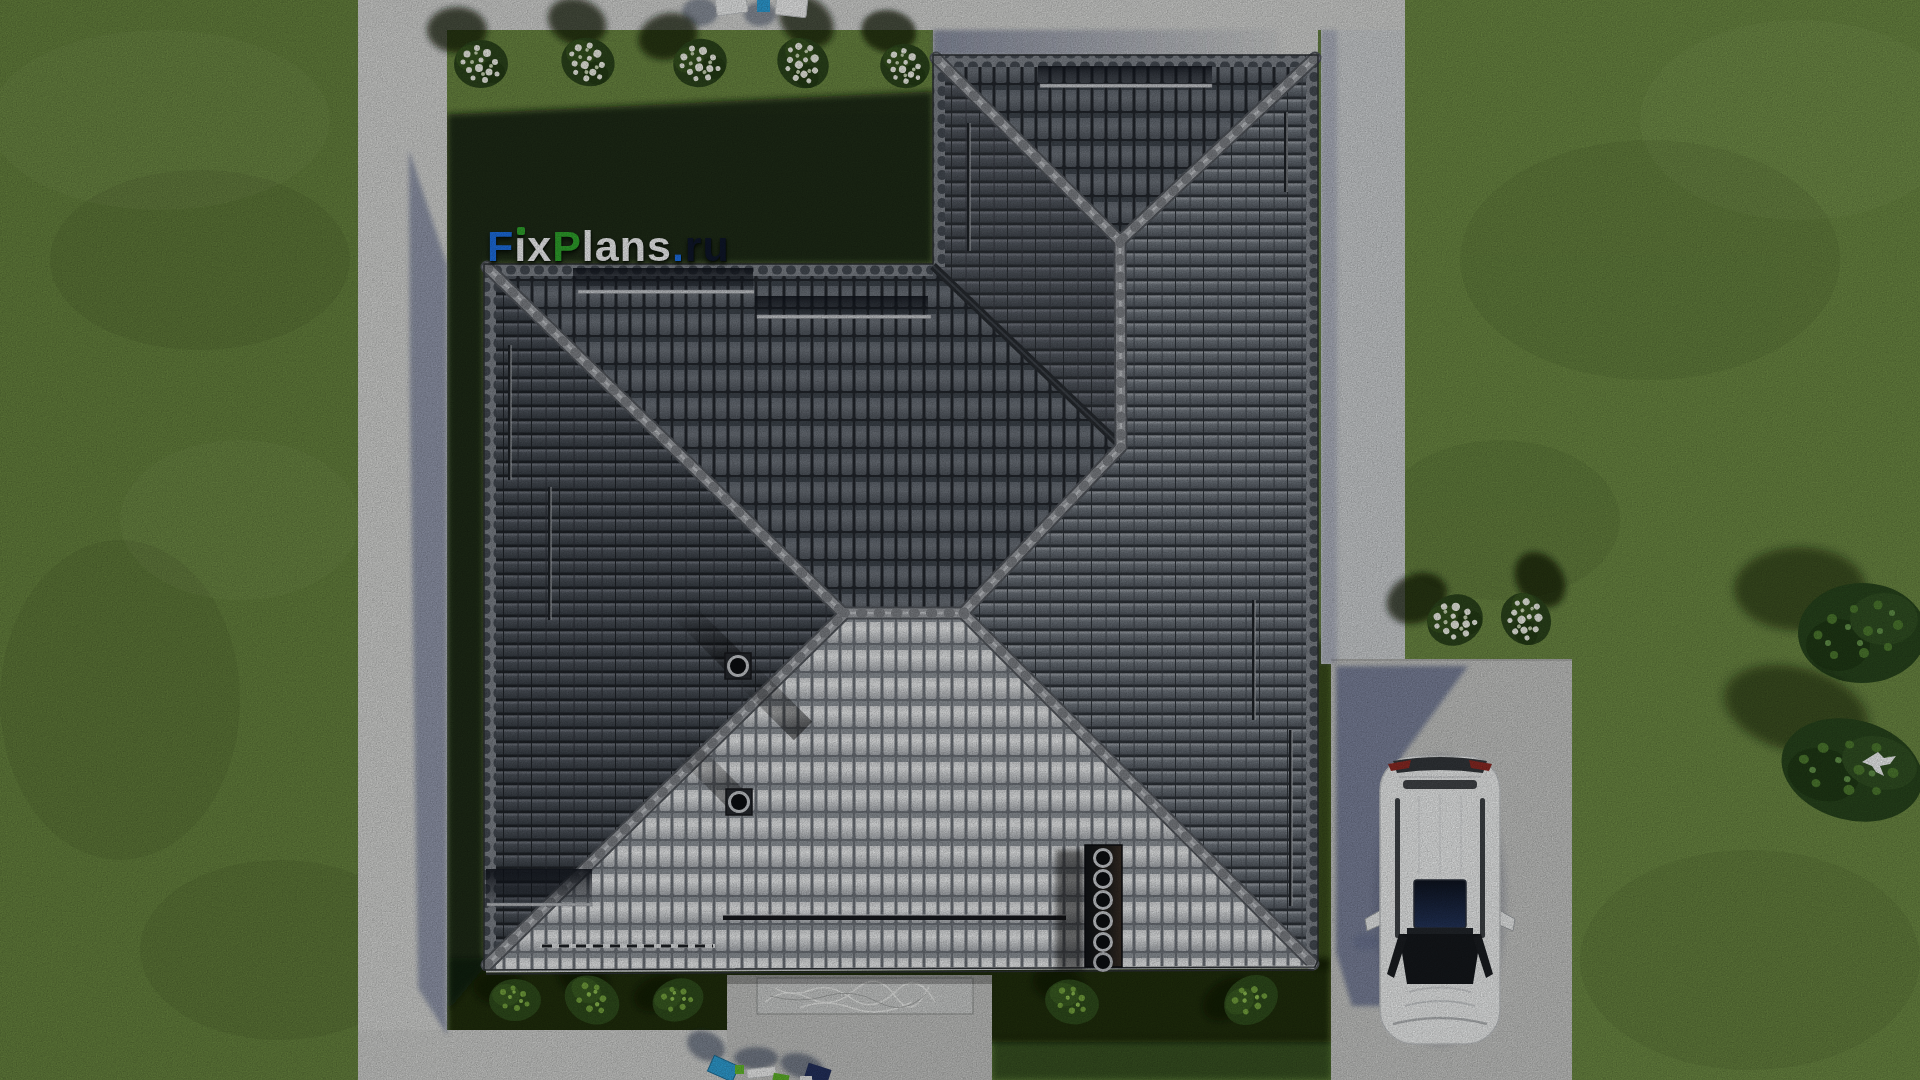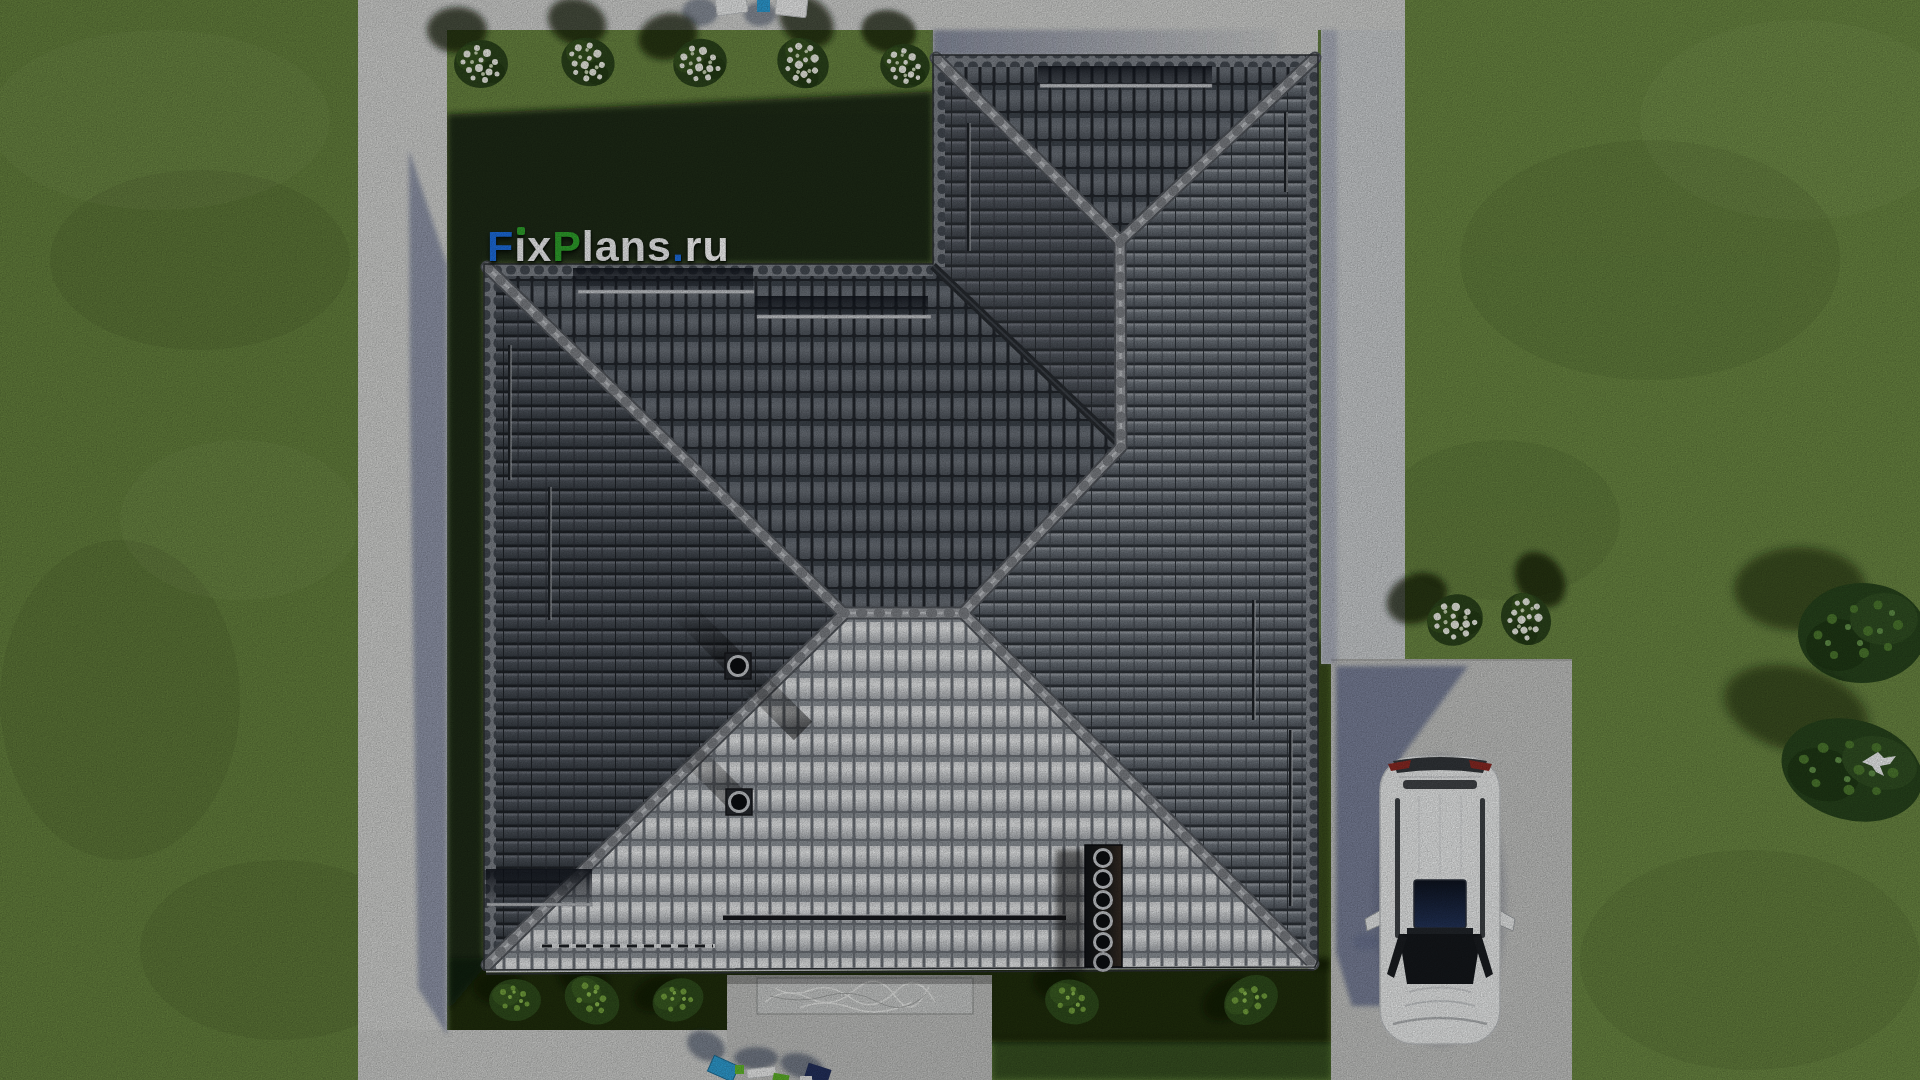--- a/index.html
+++ b/index.html
@@ -5,21 +5,21 @@
   html,body{margin:0;padding:0;background:#222;}
   .stage{position:relative;width:1920px;height:1080px;overflow:hidden;background:#66823e;
          font-family:"Liberation Sans",sans-serif;}
   .stage svg{position:absolute;left:0;top:0;display:block;}
   .logo{position:absolute;left:487px;top:222px;z-index:30;
         font:bold 43px "Liberation Sans",sans-serif;letter-spacing:1px;white-space:nowrap;
         text-shadow:0 3px 4px rgba(6,12,5,.85),1px 1px 0 rgba(10,18,10,.6);}
   .seg-blue{color:#1d6fe2;}
   .seg-green{color:#2fa32c;}
   .seg-white{color:#f2f3f4;}
-  .seg-gray{color:#ffffff;}
+  .seg-gray{color:#0f172a;}
   .seg-i{position:relative;color:#f2f3f4;}
   .seg-i .tittle{position:absolute;left:3px;top:5px;width:8px;height:8px;background:#2fa32c;
         border-radius:2px;box-shadow:0 3px 3px rgba(6,12,5,.7);}
   .grain{position:absolute;left:0;top:0;z-index:40;pointer-events:none;}
 </style>
 </head>
 <body>
 
 <div class="stage">
 

